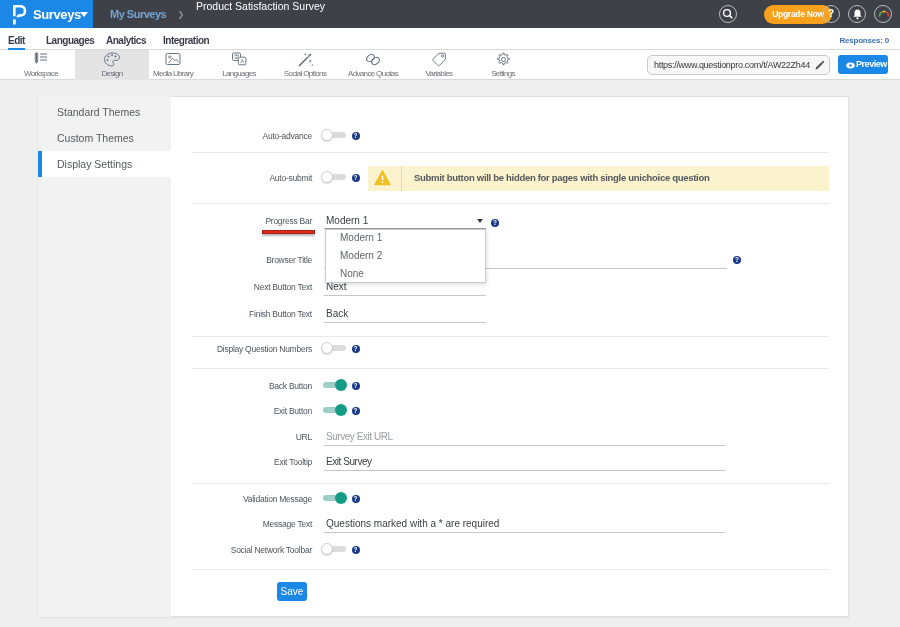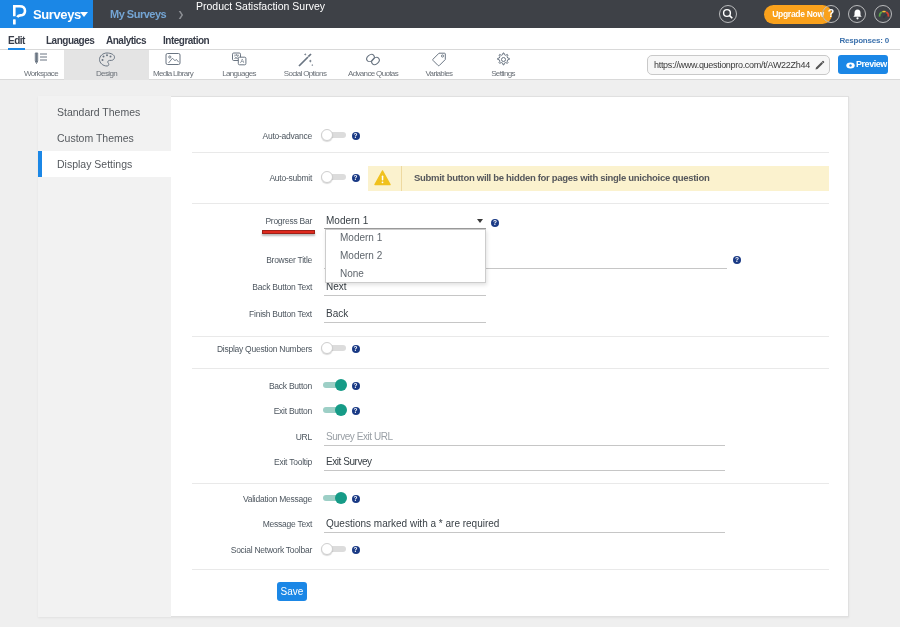--- a/index.html
+++ b/index.html
@@ -118,21 +118,21 @@
     <g stroke="#6a7582" stroke-width="1" fill="none">
       <line x1="3.5" y1="1" x2="3.5" y2="10"></line>
         <path d="M2.3 1 H4.7 V9 L3.5 11.5 L2.3 9 Z"></path>
       <line x1="7" y1="2" x2="14" y2="2"></line>
         <line x1="7" y1="5" x2="14" y2="5"></line>
         <line x1="7" y1="8" x2="14" y2="8"></line>
     </g>
   </svg>
   <div class="tlabel">Workspace</div>
 </div>
-<div class="tcell active" style="left:64px;width:85px">
+<div class="tcell active" style="left:75px;width:74px">
   <svg class="ticon" width="17" height="15" viewBox="0 0 17 15">
     <path d="M8.5 1 C4.4 1 1 4 1 7.5 C1 11 4.4 14 8.5 14 C9.6 14 10.3 13.3 10.3 12.4 C10.3 11.9 10.1 11.5 9.8 11.2 C9.5 10.9 9.3 10.5 9.3 10 C9.3 9.1 10 8.4 10.9 8.4 L12.8 8.4 C14.6 8.4 16 7 16 5.2 C16 2.8 12.6 1 8.5 1 Z" fill="none" stroke="#6a7582" stroke-width="1"></path>
     <circle cx="5" cy="4.5" r="1" fill="#6a7582"></circle>
       <circle cx="8.5" cy="3.3" r="1" fill="#6a7582"></circle>
       <circle cx="12" cy="4.5" r="1" fill="#6a7582"></circle>
       <circle cx="4" cy="8" r="1" fill="#6a7582"></circle>
   </svg>
   <div class="tlabel">Design</div>
 </div>
 <div class="tcell" style="left:140px;width:66px">
@@ -232,21 +232,21 @@
 
 <div class="ddpanel"></div>
 <div class="dditem" style="top:232px">Modern 1</div>
 <div class="dditem" style="top:250px">Modern 2</div>
 <div class="dditem" style="top:268px">None</div>
 
 <div class="lbl" style="top:255px">Browser Title</div>
 <div class="uline" style="left:324px;top:268px;width:403px"></div>
 <div class="q" style="left:733px;top:256px">?</div>
 
-<div class="lbl" style="top:282px">Back Button Text</div>
+<div class="lbl" style="top:282px">Next Button Text</div>
 <div class="val" style="top:281px">Next</div>
 <div class="uline" style="left:324px;top:295px;width:162px"></div>
 
 <div class="lbl" style="top:309px">Finish Button Text</div>
 <div class="val" style="top:308px">Back</div>
 <div class="uline" style="left:324px;top:322px;width:162px"></div>
 
 <div class="sep" style="top:336px"></div>
 
 <div class="lbl" style="top:344px">Display Question Numbers</div>

